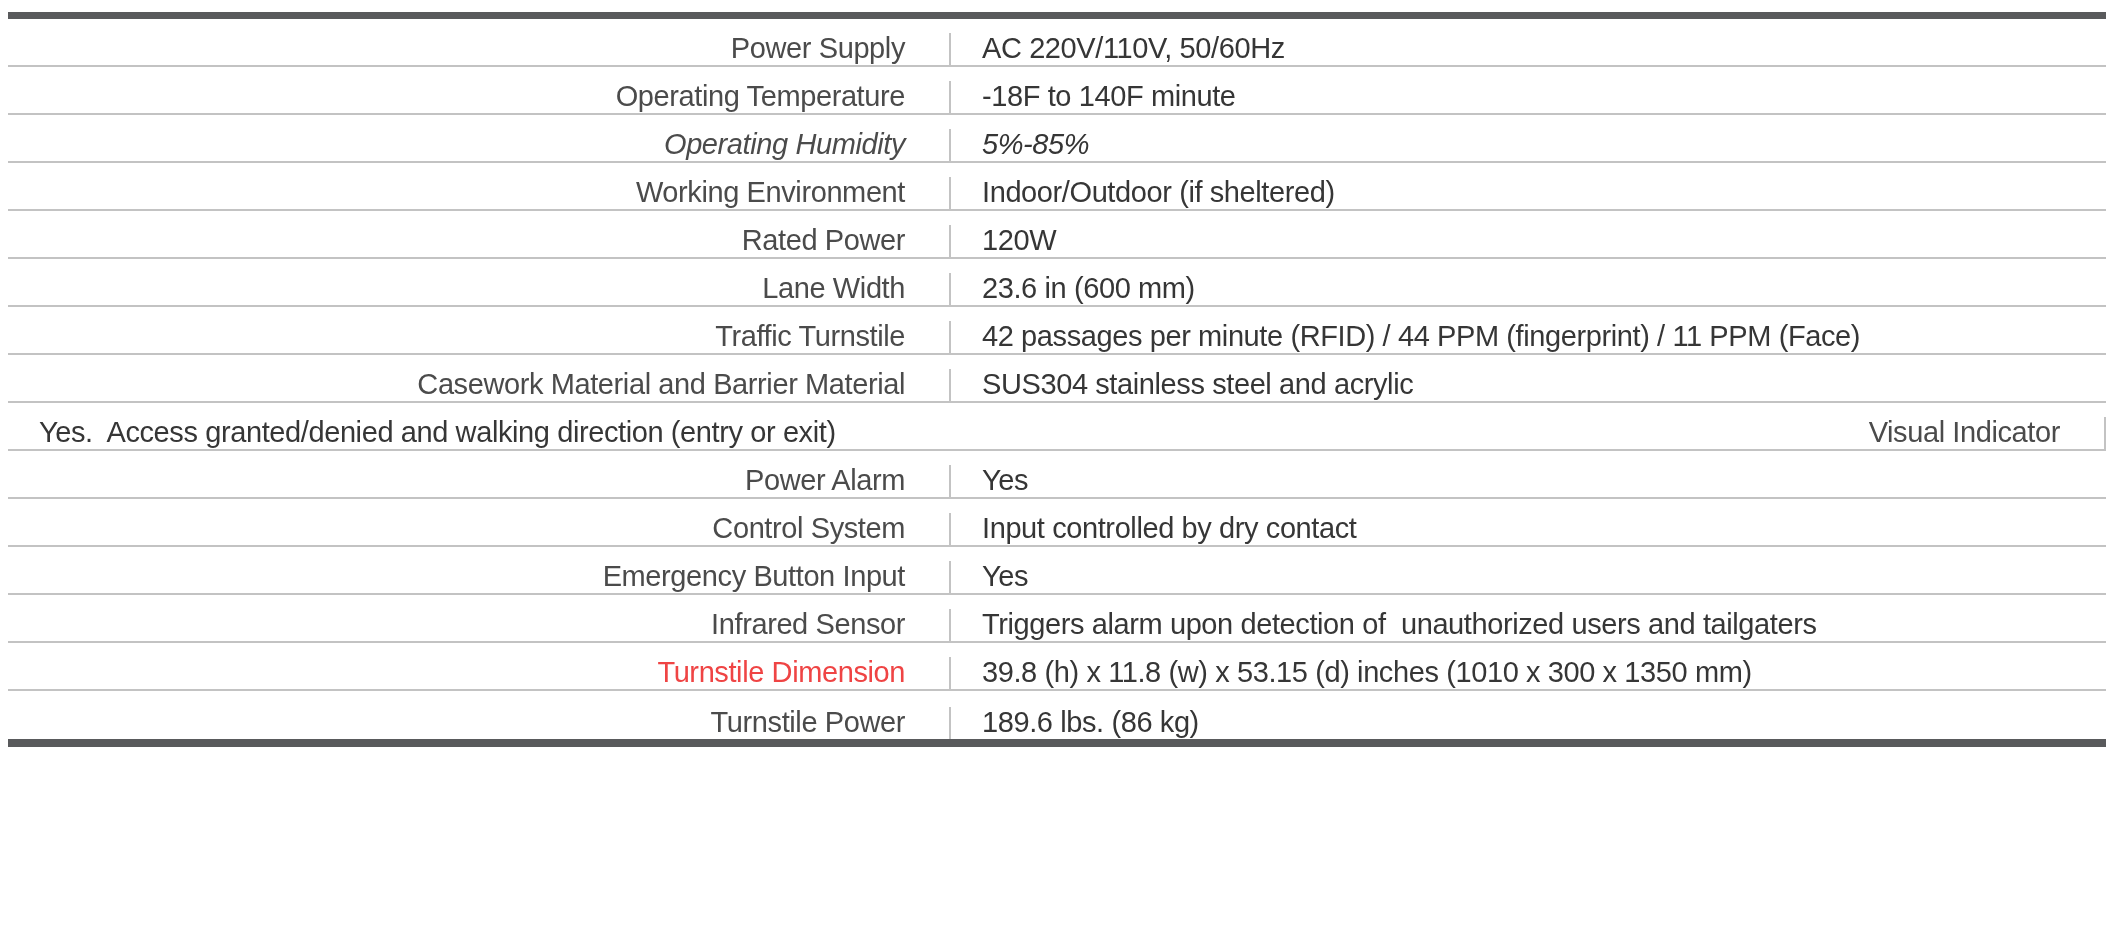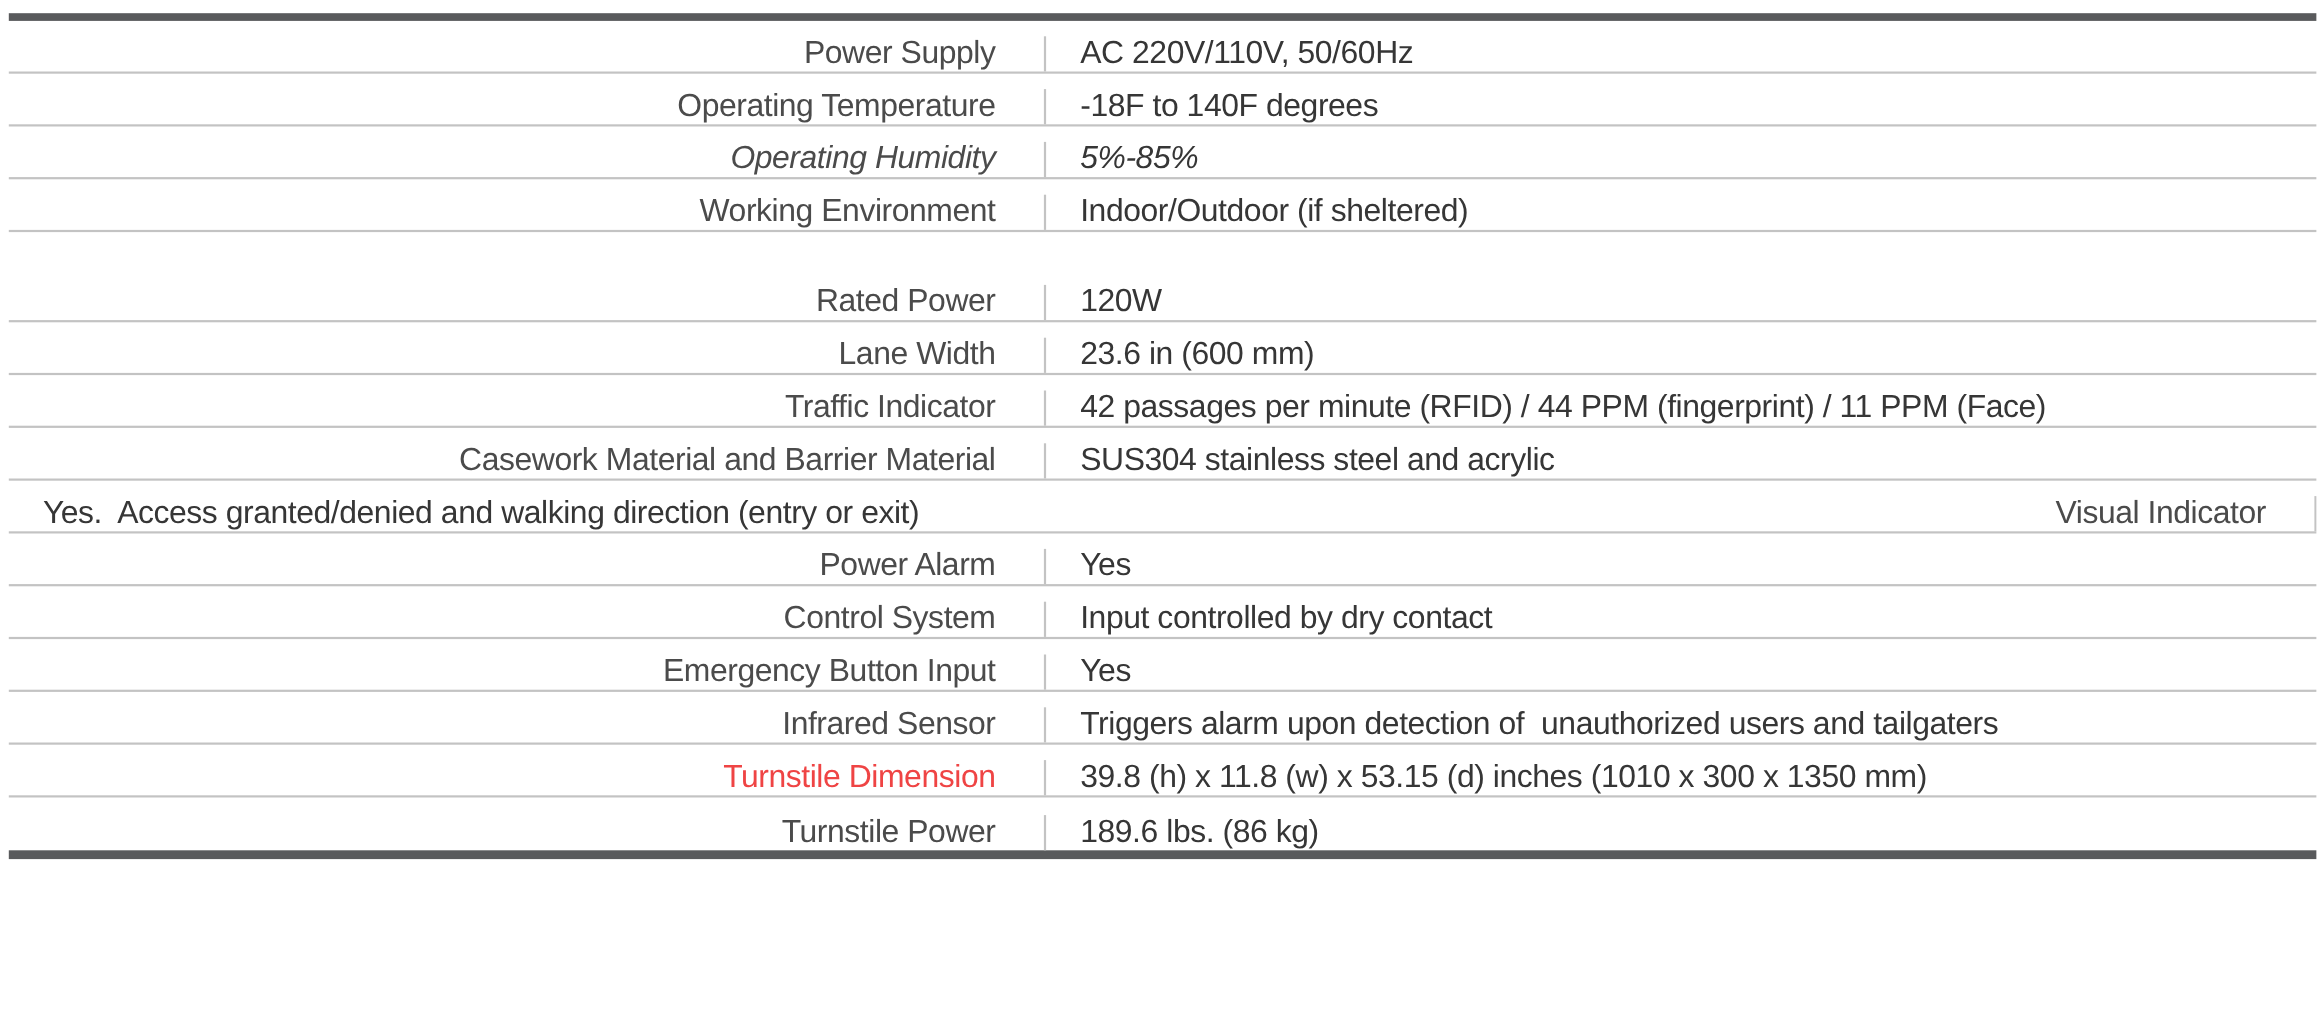--- a/index.html
+++ b/index.html
@@ -63,45 +63,45 @@
 <div class="page">
   <div class="hbar top" style="background: rgb(89, 90, 92);"></div>
   <div class="rows" id="rows">
   <div class="row" style="border-bottom-color: rgb(195, 195, 195);">
     <div class="cell label" style="border-right-color: rgb(195, 195, 195); color: rgb(75, 75, 75);">Power Supply</div>
     <div class="cell value" style="color: rgb(54, 54, 54);">AC 220V/110V, 50/60Hz</div>
   </div>
 
   <div class="row" style="border-bottom-color: rgb(195, 195, 195);">
     <div class="cell label" style="border-right-color: rgb(195, 195, 195); color: rgb(75, 75, 75);">Operating Temperature</div>
-    <div class="cell value" style="color: rgb(54, 54, 54);">-18F to 140F degrees</div>
+    <div class="cell value" style="color: rgb(54, 54, 54);">-18F to 140F minute</div>
   </div>
 
   <div class="row" style="border-bottom-color: rgb(195, 195, 195); font-style: italic;">
     <div class="cell label" style="border-right-color: rgb(195, 195, 195); color: rgb(75, 75, 75);">Operating Humidity</div>
     <div class="cell value" style="color: rgb(54, 54, 54);">5%-85%</div>
   </div>
 
   <div class="row" style="border-bottom-color: rgb(195, 195, 195);">
     <div class="cell label" style="border-right-color: rgb(195, 195, 195); color: rgb(75, 75, 75);">Working Environment</div>
     <div class="cell value" style="color: rgb(54, 54, 54);">Indoor/Outdoor (if sheltered)</div>
   </div>
 
-  <div class="row" style="border-bottom-color: rgb(195, 195, 195); margin-top: 34px;">
+  <div class="row" style="border-bottom-color: rgb(195, 195, 195);">
     <div class="cell label" style="border-right-color: rgb(195, 195, 195); color: rgb(75, 75, 75);">Rated Power</div>
     <div class="cell value" style="color: rgb(54, 54, 54);">120W</div>
   </div>
 
   <div class="row" style="border-bottom-color: rgb(195, 195, 195);">
     <div class="cell label" style="border-right-color: rgb(195, 195, 195); color: rgb(75, 75, 75);">Lane Width</div>
     <div class="cell value" style="color: rgb(54, 54, 54);">23.6 in (600 mm)</div>
   </div>
 
   <div class="row" style="border-bottom-color: rgb(195, 195, 195);">
-    <div class="cell label" style="border-right-color: rgb(195, 195, 195); color: rgb(75, 75, 75);">Traffic Indicator</div>
+    <div class="cell label" style="border-right-color: rgb(195, 195, 195); color: rgb(75, 75, 75);">Traffic Turnstile</div>
     <div class="cell value" style="color: rgb(54, 54, 54);">42 passages per minute (RFID) / 44 PPM (fingerprint) / 11 PPM (Face)</div>
   </div>
 
   <div class="row" style="border-bottom-color: rgb(195, 195, 195);">
     <div class="cell label" style="border-right-color: rgb(195, 195, 195); color: rgb(75, 75, 75);">Casework Material and Barrier Material</div>
     <div class="cell value" style="color: rgb(54, 54, 54);">SUS304 stainless steel and acrylic</div>
   </div>
 
   <div class="row" style="border-bottom-color: rgb(195, 195, 195);">
     <div class="cell value" style="color: rgb(54, 54, 54);">Yes.  Access granted/denied and walking direction (entry or exit)</div>

